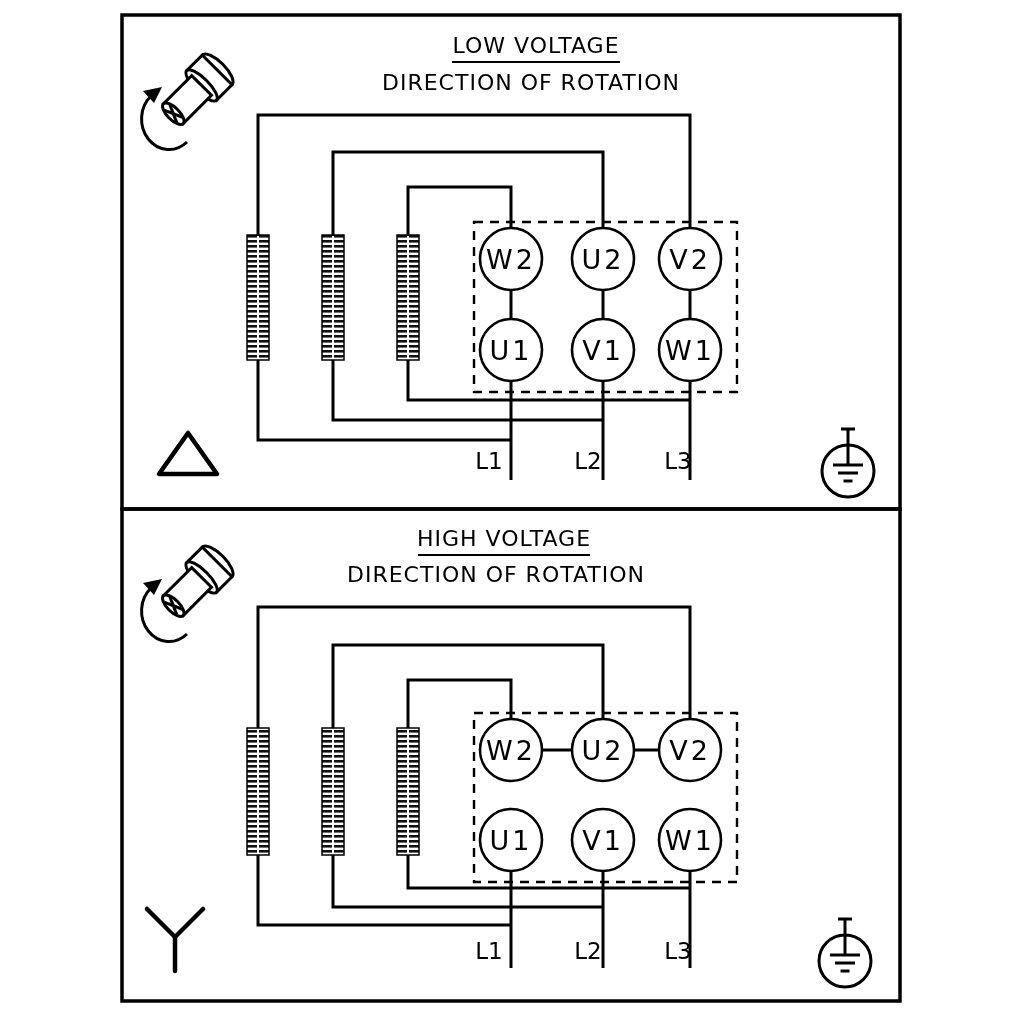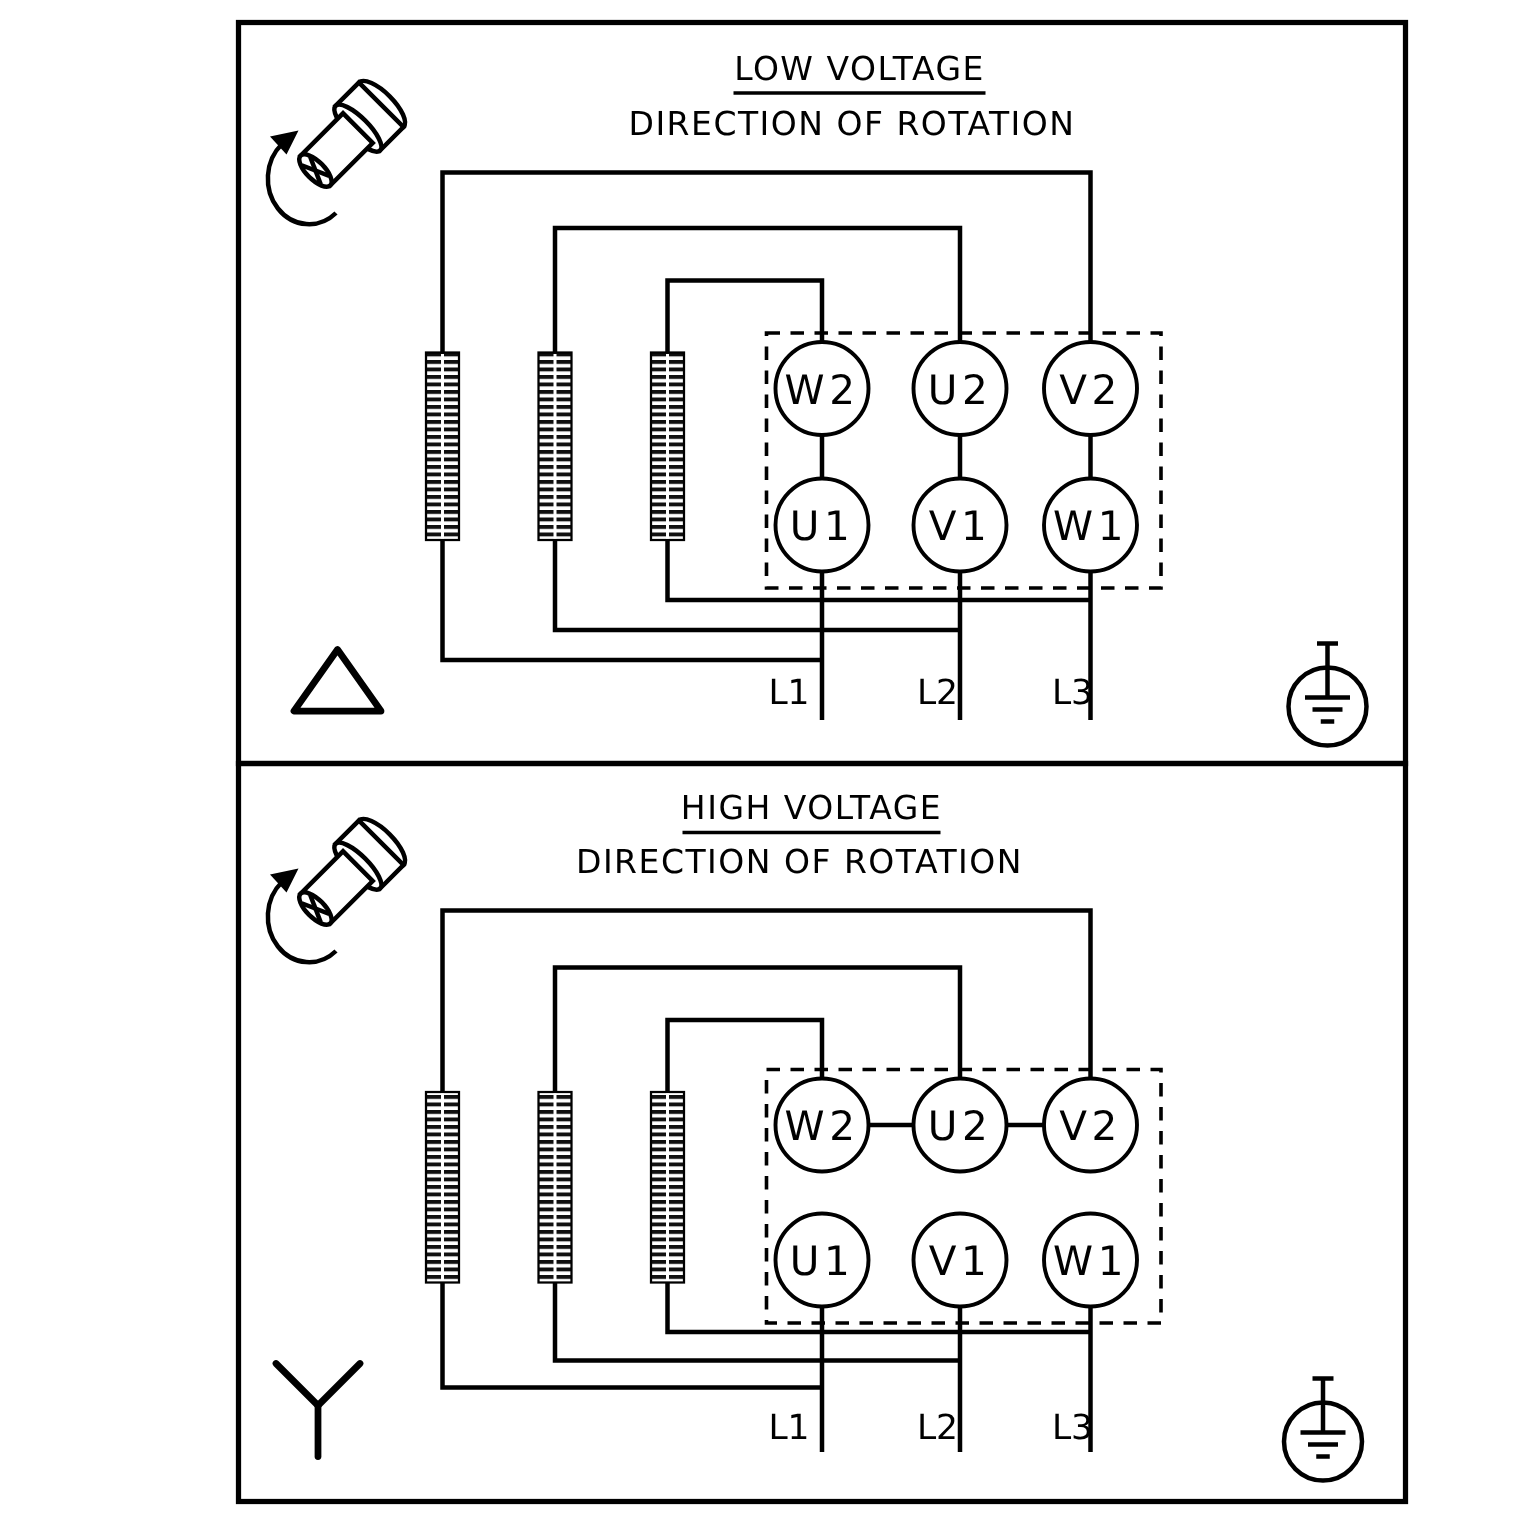--- a/index.html
+++ b/index.html
@@ -1,17 +1,17 @@
 <!DOCTYPE html>
 <html style="--line: #000000; --background: #ffffff;"><head>
 <meta charset="utf-8">
 <style>
   :root{ --line:#000000; --background:#ffffff; }
   html,body{margin:0;padding:0;background:var(--background);}
-  .canvas-wrap{width:889px;height:1024px;position:relative;background:var(--background);padding-left:37px;}
+  .canvas-wrap{width:889px;height:1024px;position:relative;background:var(--background);}
   svg{display:block;}
   text{font-family:"DejaVu Sans", sans-serif; fill:var(--line);}
   .panel-title{font-size:22px; letter-spacing:1px;}
   .panel-subtitle{font-size:22px; letter-spacing:1px;}
   .terminal-label{font-size:27px; letter-spacing:3px;}
   .line-label{font-size:23px;}
   .wire{stroke:var(--line); stroke-width:3; fill:none;}
   .thin{stroke:var(--line); stroke-width:2.2; fill:none;}
   .border{stroke:var(--line); stroke-width:3.5; fill:none;}
   .dashed{stroke:var(--line); stroke-width:2.4; fill:none; stroke-dasharray:9 7;}

